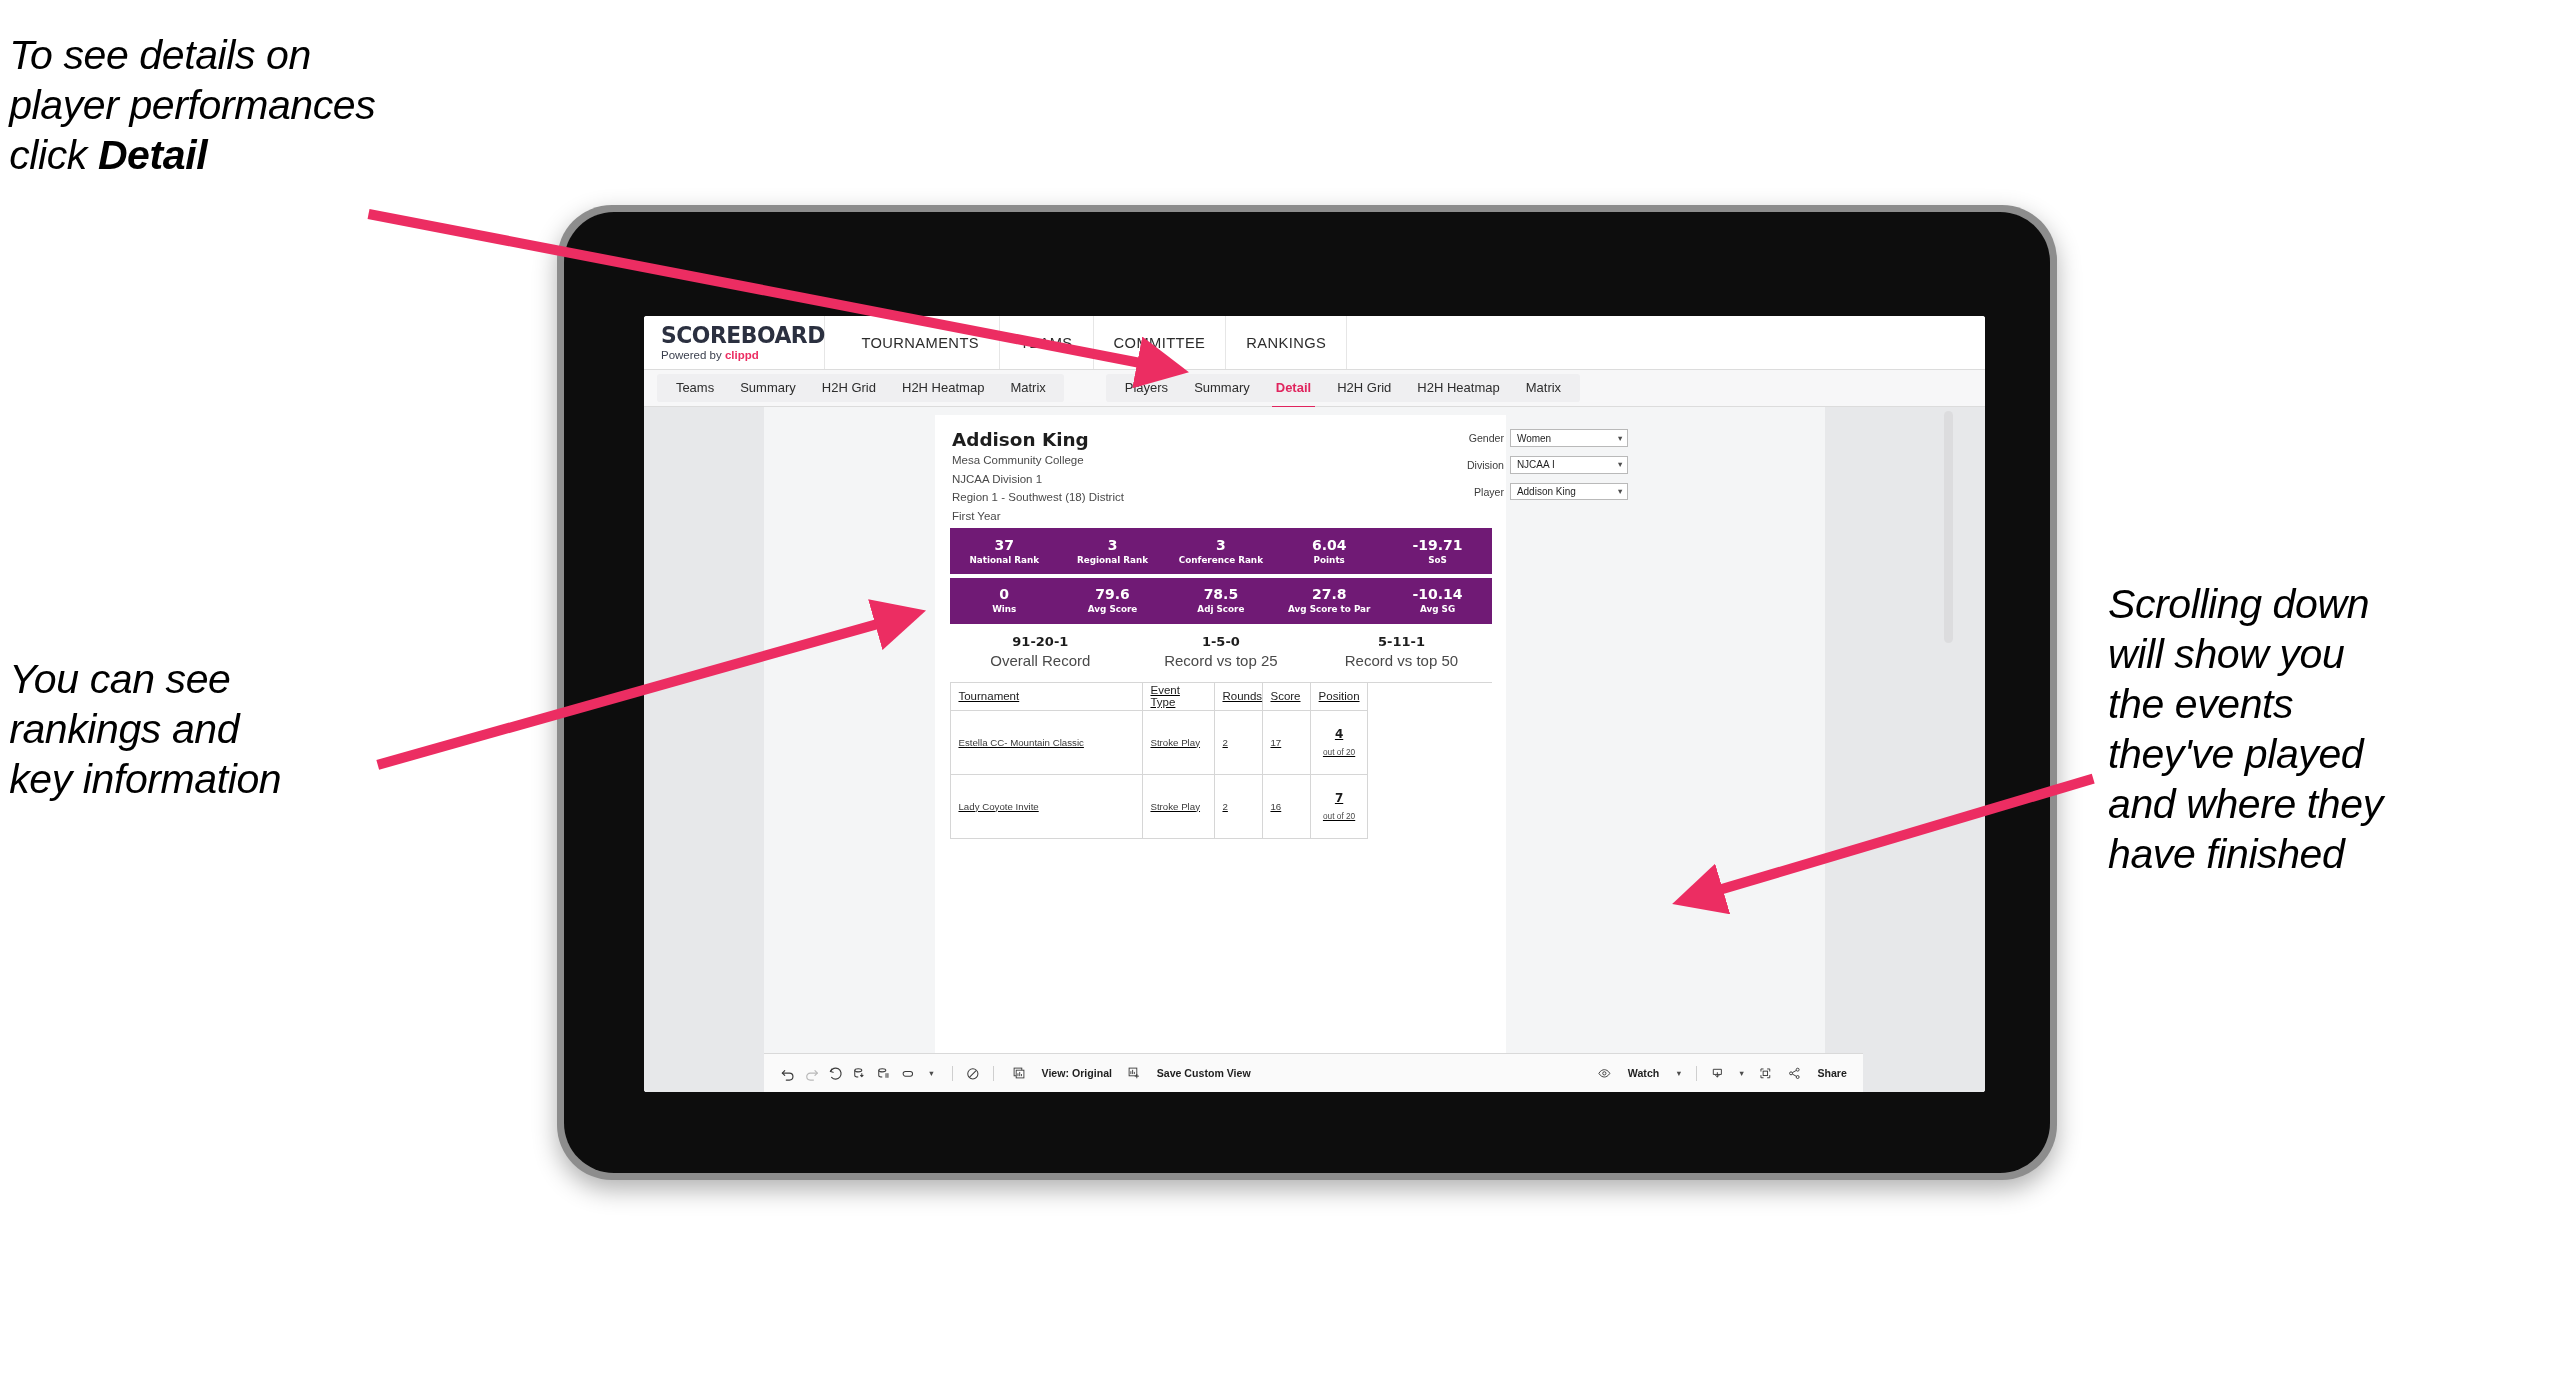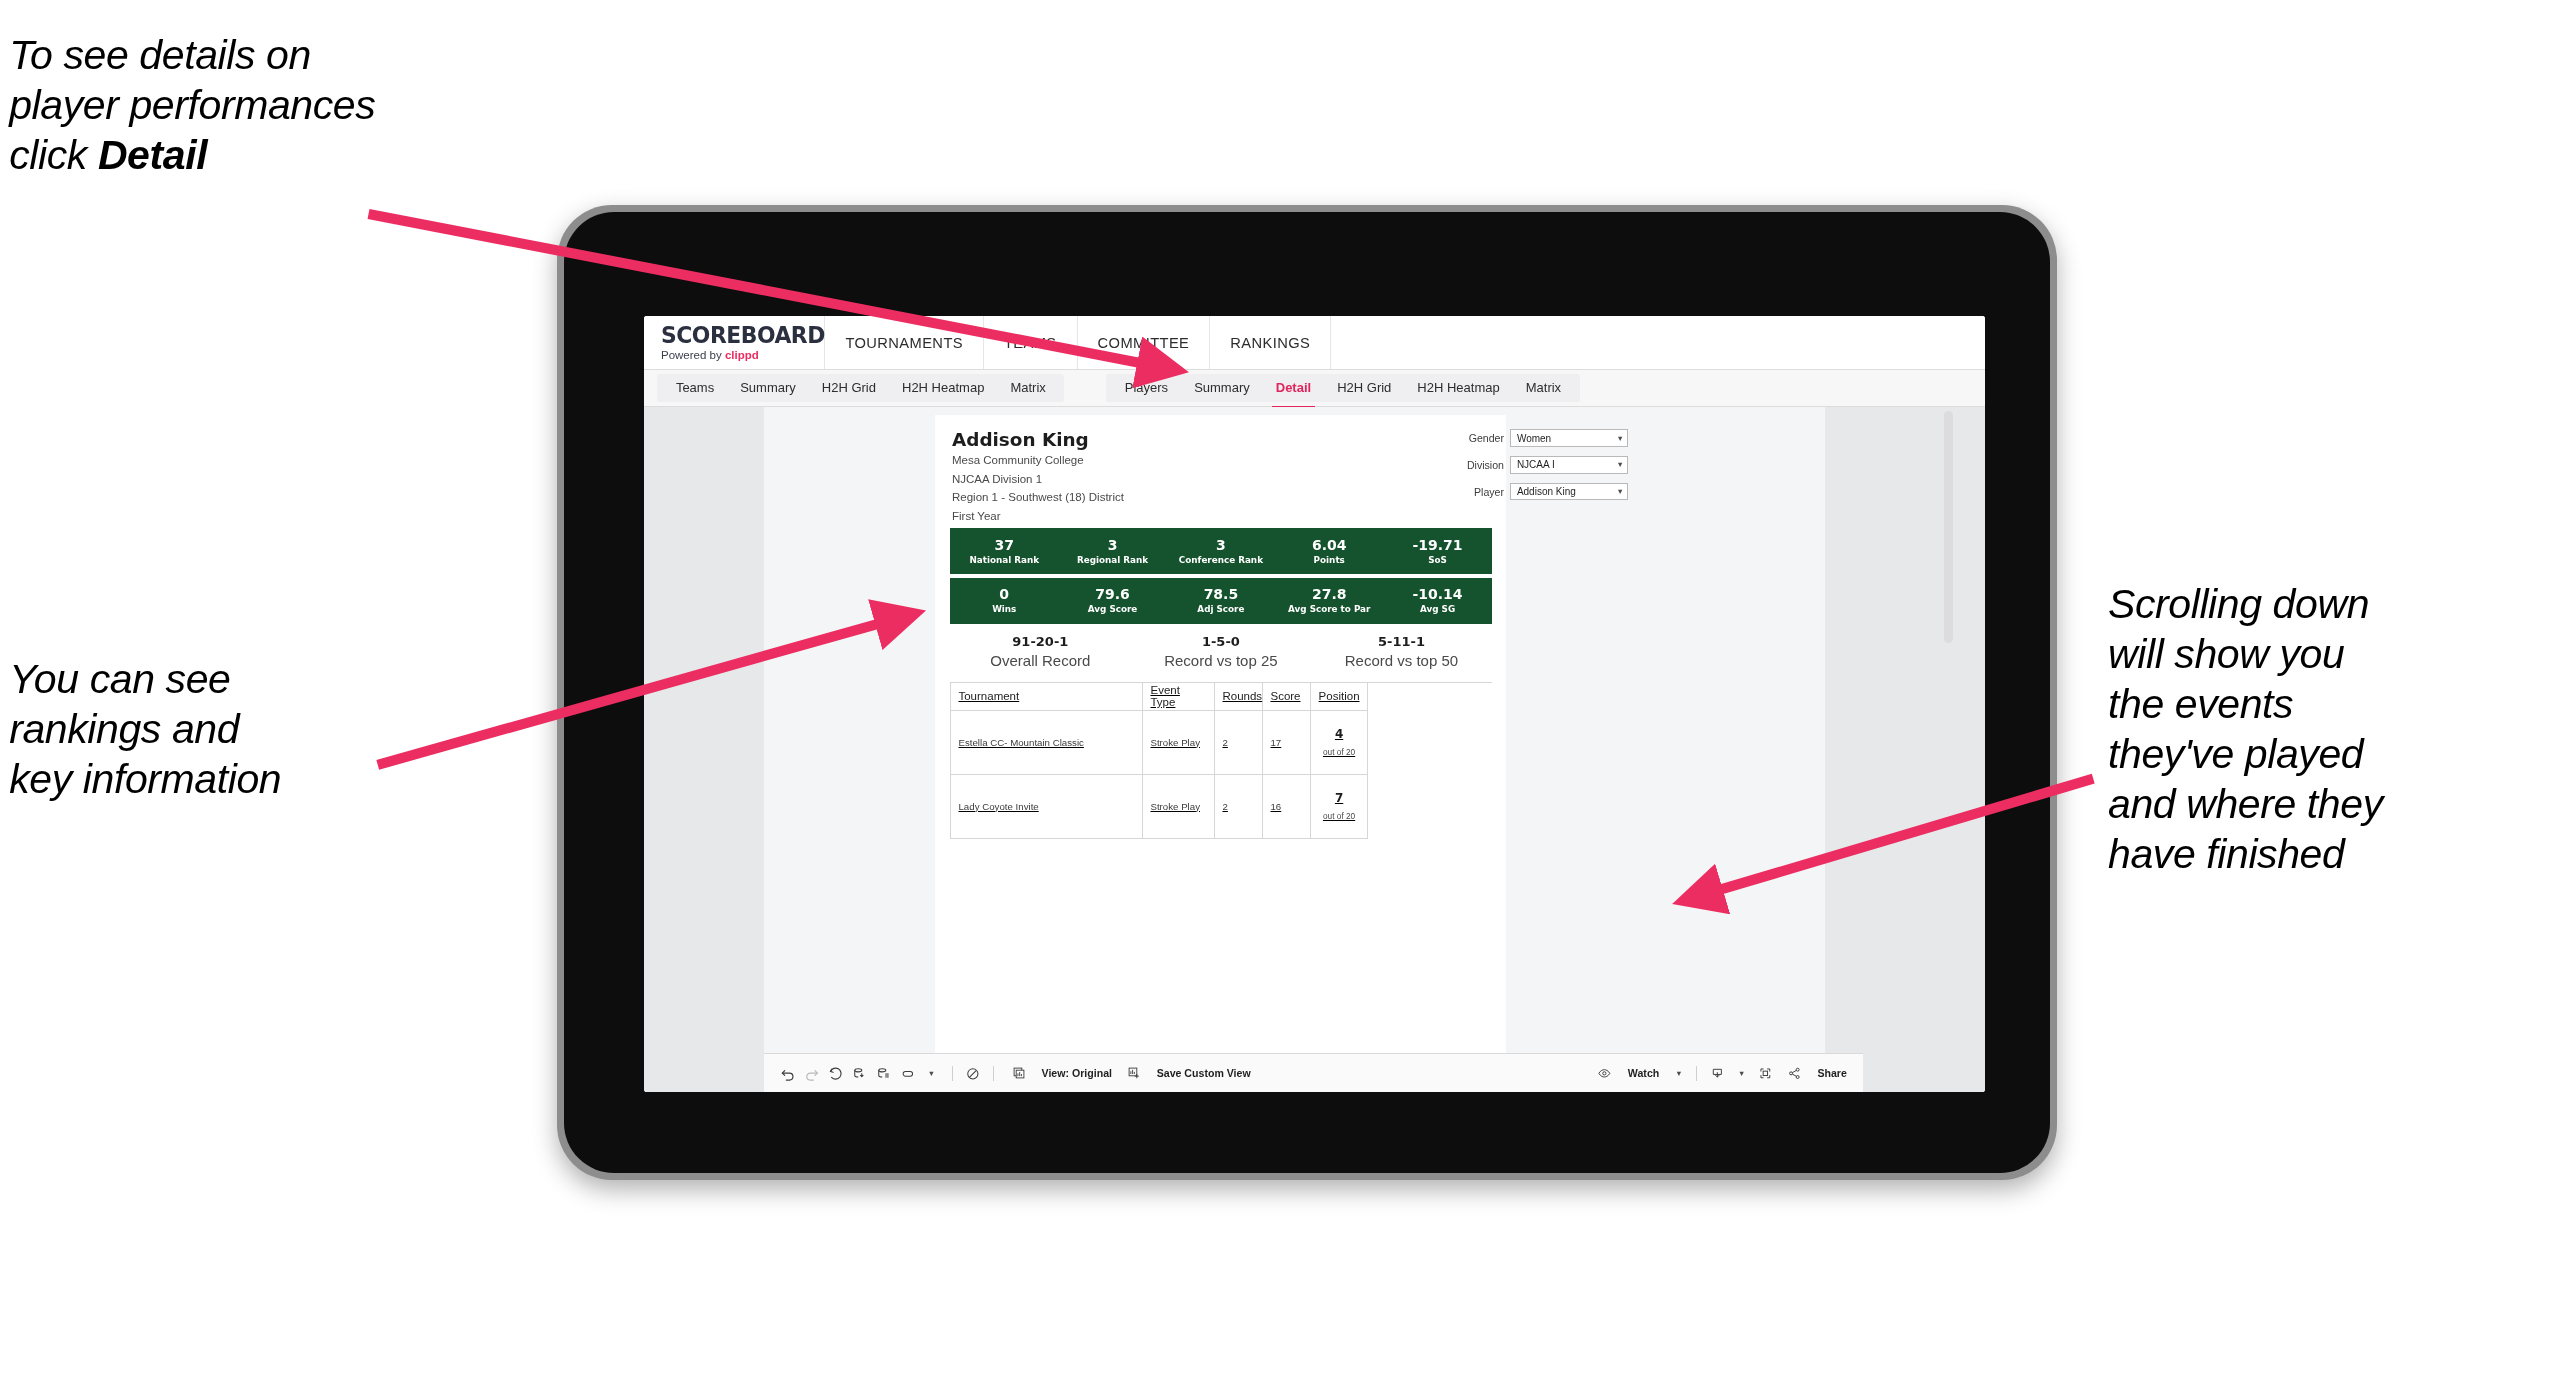--- a/index.html
+++ b/index.html
@@ -38,21 +38,21 @@
     background:#0d0d0d;border-radius:50px;
   }
   #browser{
     position:absolute;left:80px;top:104px;width:1341px;height:776px;
     background:#ffffff;border-radius:2.8px;overflow:hidden;
   }
 
   
   .site-header{
     height:53px;background:#fff;border-bottom:0.9px solid #dcdcdc;
-    display:flex;align-items:stretch;
+    display:flex;align-items:stretch;gap:16px;
   }
   .brand{
     width:181px;display:flex;flex-direction:column;justify-content:center;
     padding-left:16.6px;border-right:0.9px solid #e6e6e6;box-sizing:border-box;
   }
   .brand-title{
     font-family:"DejaVu Sans",sans-serif;
     font-weight:700;font-size:23px;letter-spacing:-0.5px;color:#2b3040;
     transform:scaleX(.95);transform-origin:left center;line-height:1;
   }
@@ -113,21 +113,21 @@
   .filter-label{font-size:10.6px;color:#3c3c3c;margin-right:6.4px;}
   .filter-select{
     width:118px;height:17.5px;border:0.9px solid #b9b9b9;background:#fff;
     display:flex;align-items:center;justify-content:space-between;
     padding:0 3.7px 0 5.5px;box-sizing:border-box;font-size:10px;color:#1f1f1f;cursor:pointer;
   }
   .caret{font-size:7.4px;color:#4d4d4d;line-height:1;}
 
   
   .band{
-    margin:0 14.7px 3.7px 14.7px;background:#14532d;height:46px;
+    margin:0 14.7px 3.7px 14.7px;background:#701a75;height:46px;
     display:flex;align-items:center;
   }
   .band:first-of-type{margin-top:5.5px;}
   .band-cell{flex:1;text-align:center;color:#fff;}
   .band-val{font-family:"DejaVu Sans",sans-serif;font-weight:700;font-size:14px;line-height:1.1;}
   .band-lbl{font-family:"DejaVu Sans",sans-serif;font-weight:700;font-size:8.8px;margin-top:1.8px;}
 
   .record-row{display:flex;margin:11px 14.7px 13px 14.7px;}
   .record-cell{flex:1;text-align:center;}
   .record-val{font-family:"DejaVu Sans",sans-serif;font-weight:700;font-size:13px;color:#1d1d1d;line-height:1.15;}

